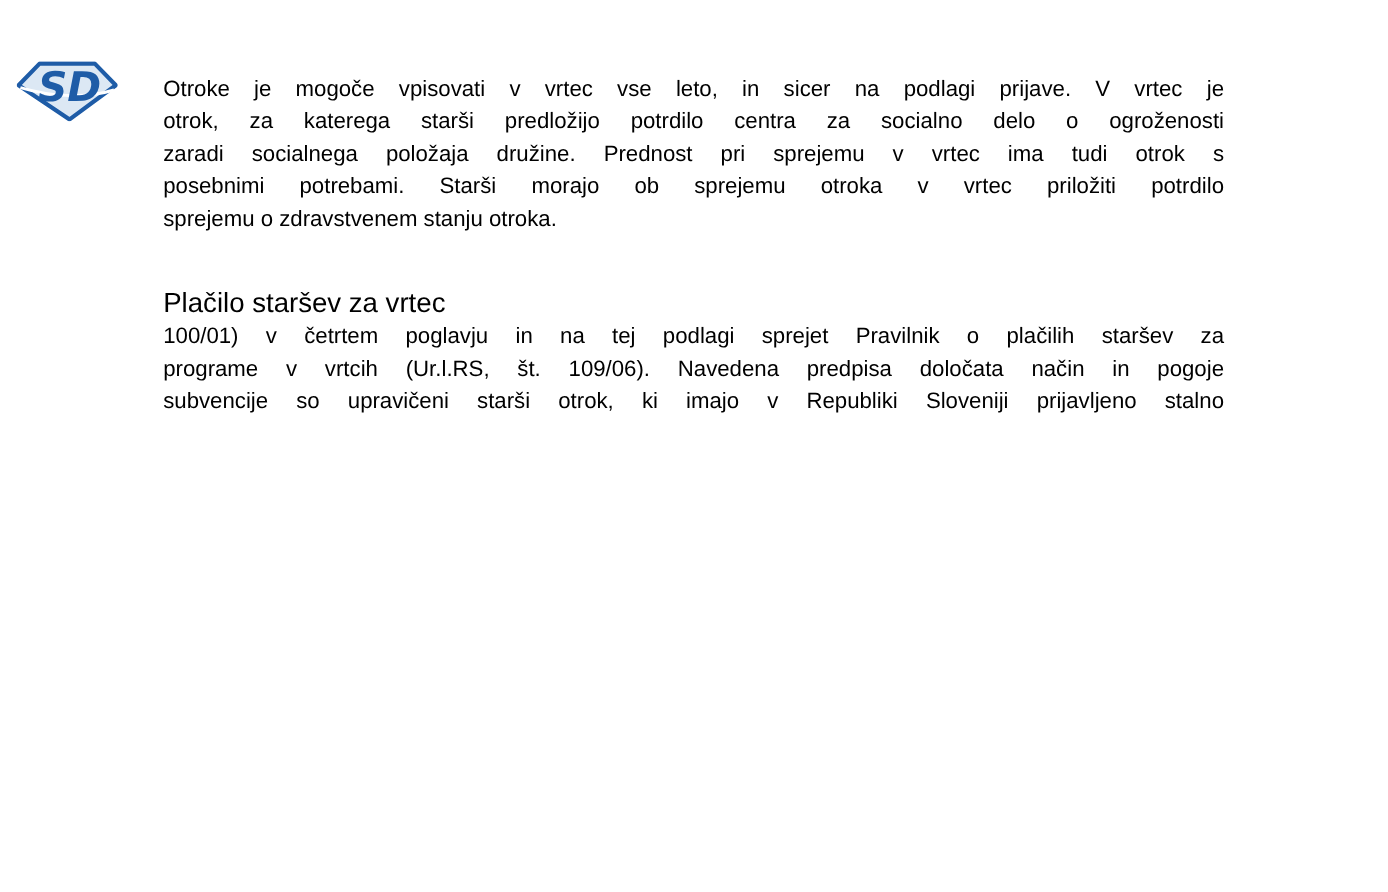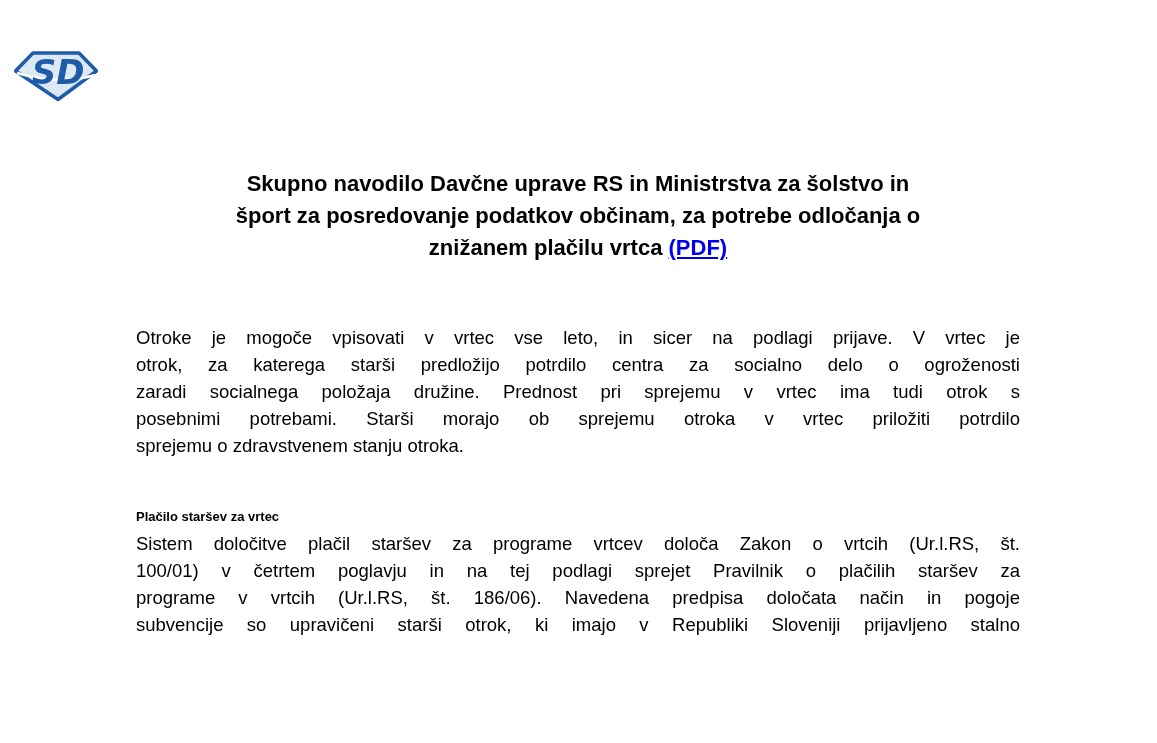--- a/index.html
+++ b/index.html
@@ -51,54 +51,48 @@
   .text-line {
     text-align: justify;
     text-align-last: justify;
     white-space: normal;
   }
   .text-line.last {
     text-align-last: left;
   }
   .section-heading {
     margin-top: 44px;
-    font-size: 13px;
+    font-size: 23px;
     line-height: 27px;
-    font-weight: bold;
+    font-weight: normal;
   }
 </style>
 </head>
 <body>
 
 <div class="logo">
   <svg width="84" height="50" viewBox="0 0 84 50" xmlns="http://www.w3.org/2000/svg">
     <path d="M1.5 20 L19 2 L65 2 L82.5 20 L44 48.5 Z" fill="#dce8f4" stroke="#1e5ca7" stroke-width="3.5" stroke-linejoin="round"></path>
     <path d="M3 22 C 30 30, 58 31, 81 24" fill="none" stroke="#ffffff" stroke-width="2.5"></path>
     <text x="44" y="33" text-anchor="middle" font-family="DejaVu Sans, sans-serif" font-size="34" font-weight="bold" font-style="italic" fill="#1e5ca7">SD</text>
   </svg>
 </div>
 
 <div class="content">
 
-  <div class="doc-title">
-    <div>Skupno navodilo Davčne uprave RS in Ministrstva za šolstvo in</div>
-    <div>šport za posredovanje podatkov občinam, za potrebe odločanja o</div>
-    <div><span>znižanem plačilu vrtca</span> <a class="pdf-link">(PDF)</a></div>
-  </div>
 
   <div class="paragraph">
     <div class="text-line">Otroke je mogoče vpisovati v vrtec vse leto, in sicer na podlagi prijave. V vrtec je</div>
     <div class="text-line">otrok, za katerega starši predložijo potrdilo centra za socialno delo o ogroženosti</div>
     <div class="text-line">zaradi socialnega položaja družine. Prednost pri sprejemu v vrtec ima tudi otrok s</div>
     <div class="text-line">posebnimi potrebami. Starši morajo ob sprejemu otroka v vrtec priložiti potrdilo</div>
     <div class="text-line last">sprejemu o zdravstvenem stanju otroka.</div>
   </div>
 
   <div class="section-heading">Plačilo staršev za vrtec</div>
 
   <div class="paragraph second">
-    <div class="text-line">Sistem določitve plačil staršev za programe vrtcev določa Zakon o vrtcih (Ur.l.RS, št.</div>
     <div class="text-line">100/01) v četrtem poglavju in na tej podlagi sprejet Pravilnik o plačilih staršev za</div>
-    <div class="text-line">programe v vrtcih (Ur.l.RS, št. 186/06). Navedena predpisa določata način in pogoje</div>
+    <div class="text-line">programe v vrtcih (Ur.l.RS, št. 109/06). Navedena predpisa določata način in pogoje</div>
     <div class="text-line">subvencije so upravičeni starši otrok, ki imajo v Republiki Sloveniji prijavljeno stalno</div>
   </div>
 
 </div>
 
 </body></html>

